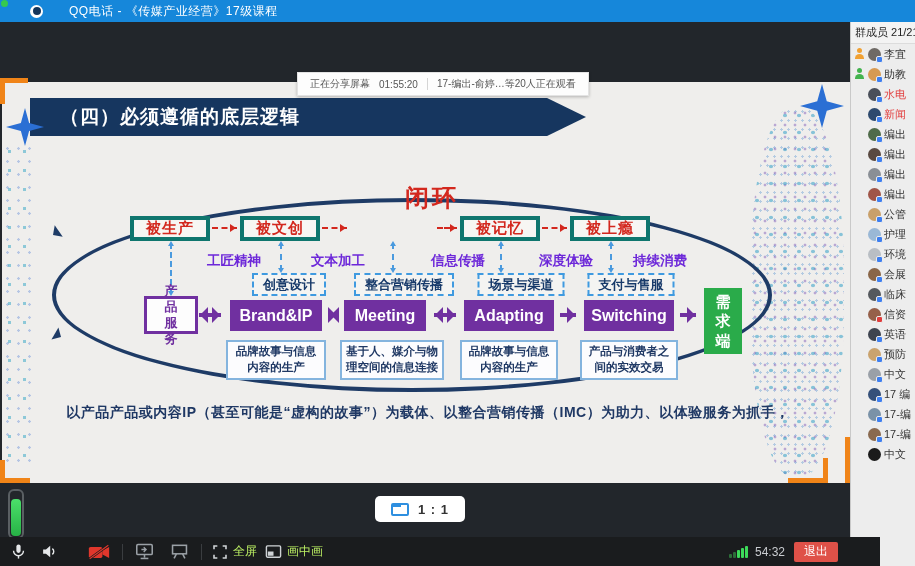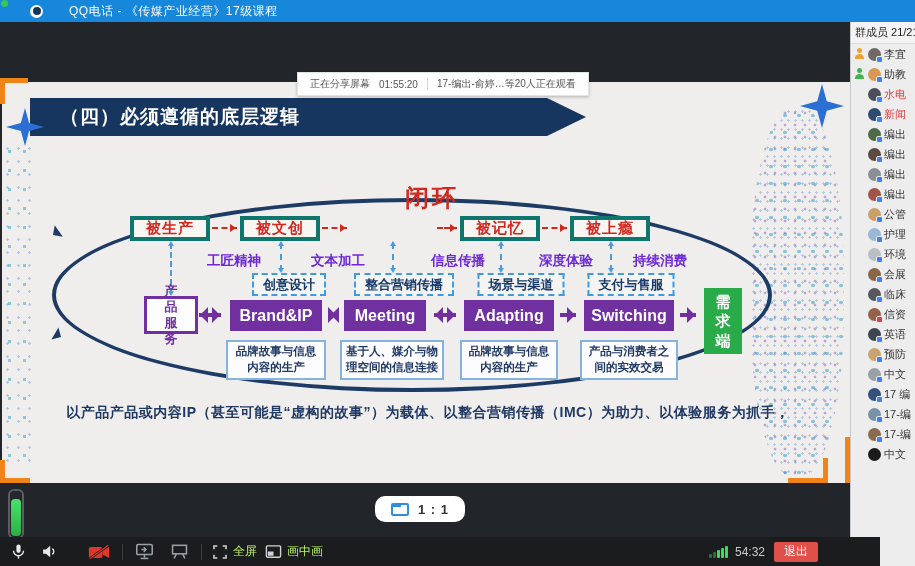--- a/index.html
+++ b/index.html
@@ -79,21 +79,21 @@
   .f1{top:322px;}  .f2{top:347px;}
 
   
   .obar{position:absolute;background:#f08418;z-index:20;}
 
   
   .volmeter{position:absolute;left:8px;top:489px;width:12px;height:46px;border:2px solid #5a5f63;border-radius:6px;
             background:#23262a;z-index:15;}
   .volmeter .fill{position:absolute;left:1px;right:1px;bottom:1px;height:37px;border-radius:4px;
                   background:linear-gradient(#4be06a,#27b246);}
-  .zoom-pill{position:absolute;left:375px;top:496px;width:90px;height:26px;background:#fff;border-radius:10px;
+  .zoom-pill{position:absolute;left:375px;top:496px;width:90px;height:26px;background:#fff;border-radius:5px;
              display:flex;align-items:center;justify-content:center;gap:9px;z-index:15;}
   .zoom-mon{width:18px;height:13px;border:2px solid #2e8fe0;border-radius:2px;box-sizing:border-box;position:relative;}
   .zoom-mon::after{content:"";position:absolute;left:0;top:0;right:6px;bottom:7px;background:#2e8fe0;}
   .zoom-txt{font-size:13px;font-weight:bold;color:#333;letter-spacing:1px;}
 
   
   .toolbar{position:absolute;left:0;top:537px;width:880px;height:29px;background:#1a1c1e;display:flex;
            align-items:center;z-index:30;}
   .tbtn{display:flex;align-items:center;gap:5px;flex:none;cursor:default;}
   .tdiv{width:1px;height:16px;background:#3a3d40;flex:none;}
@@ -275,21 +275,21 @@
   </div>
   <div style="flex:1"></div>
   <div class="sigbars">
     <i class="dim" style="height:4px"></i>
       <i class="dim" style="height:6px"></i>
     <i style="height:8px"></i>
       <i style="height:10px"></i>
       <i style="height:12px"></i>
   </div>
   <span class="ttime" style="margin-left:7px">54:32</span>
-  <div class="exit-btn" style="margin-left:9px;margin-right:62px">退出</div>
+  <div class="exit-btn" style="margin-left:9px;margin-right:42px">退出</div>
 </div>
 
 <div class="sidebar">
   <div class="sb-head">群成员 21/21</div>
   <div id="member-list">
   <div class="m-row">
     <span class="role owner"></span>
     <span class="avatar" style="background: rgb(111, 106, 102);">
       <span class="badge blue"></span>
     </span>

